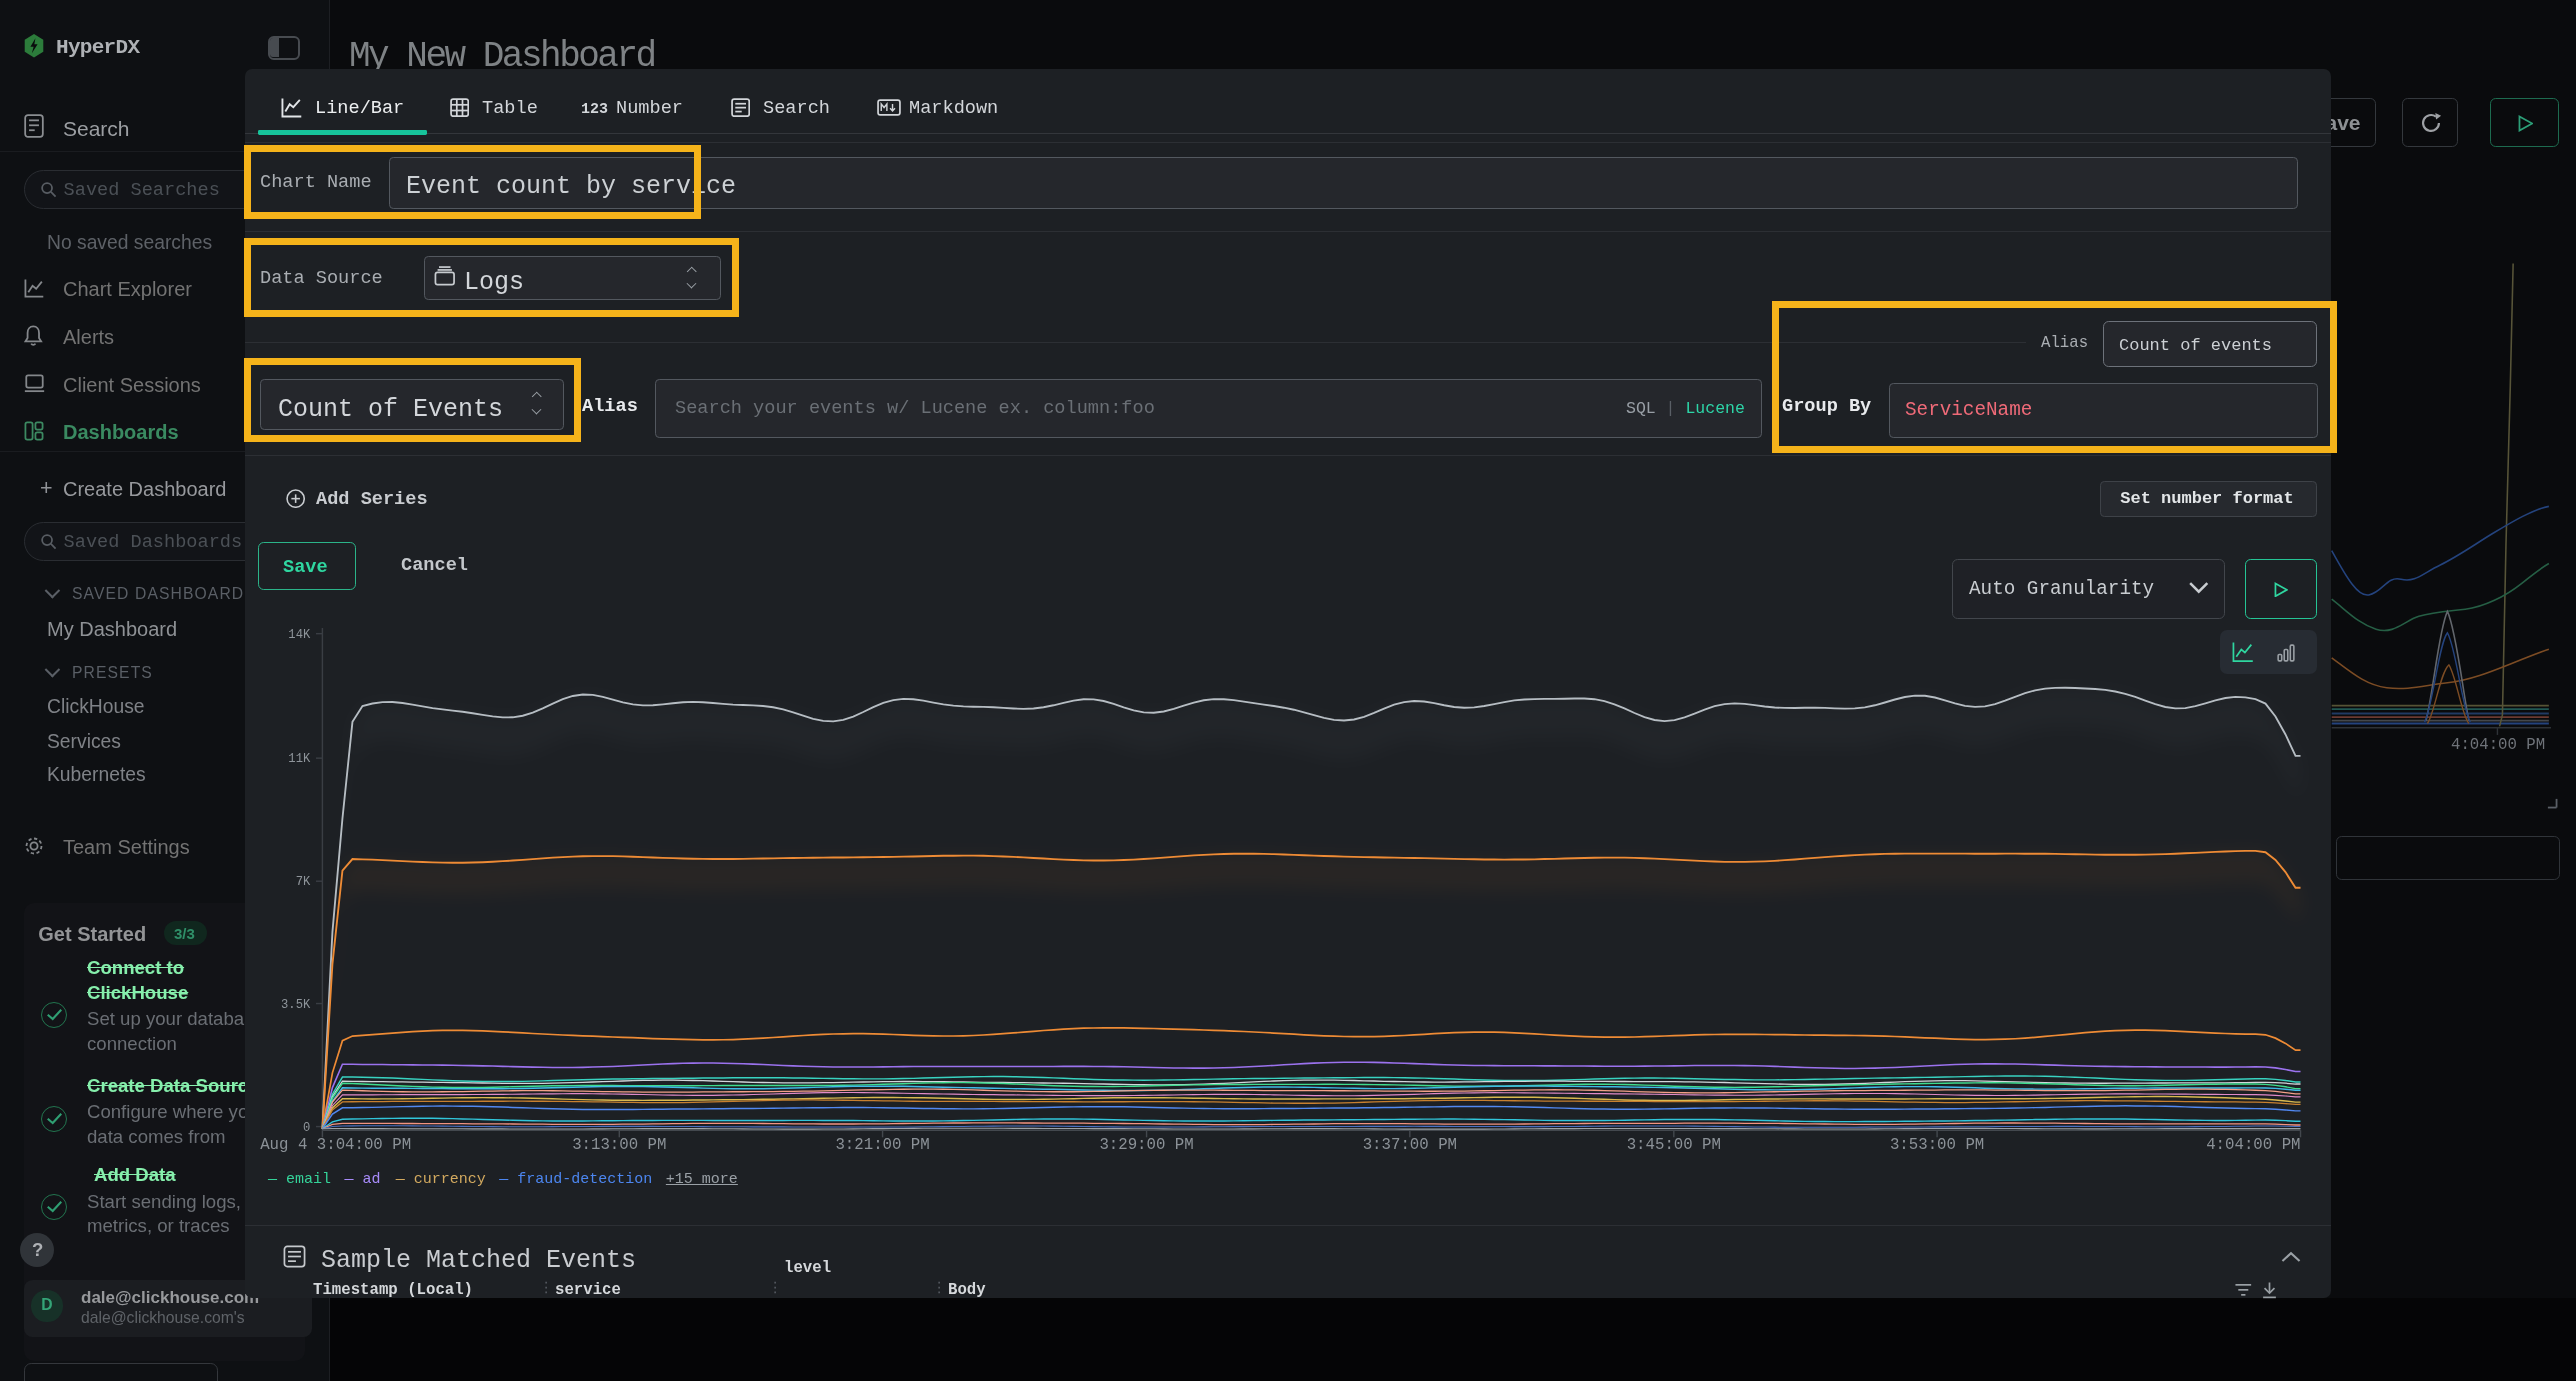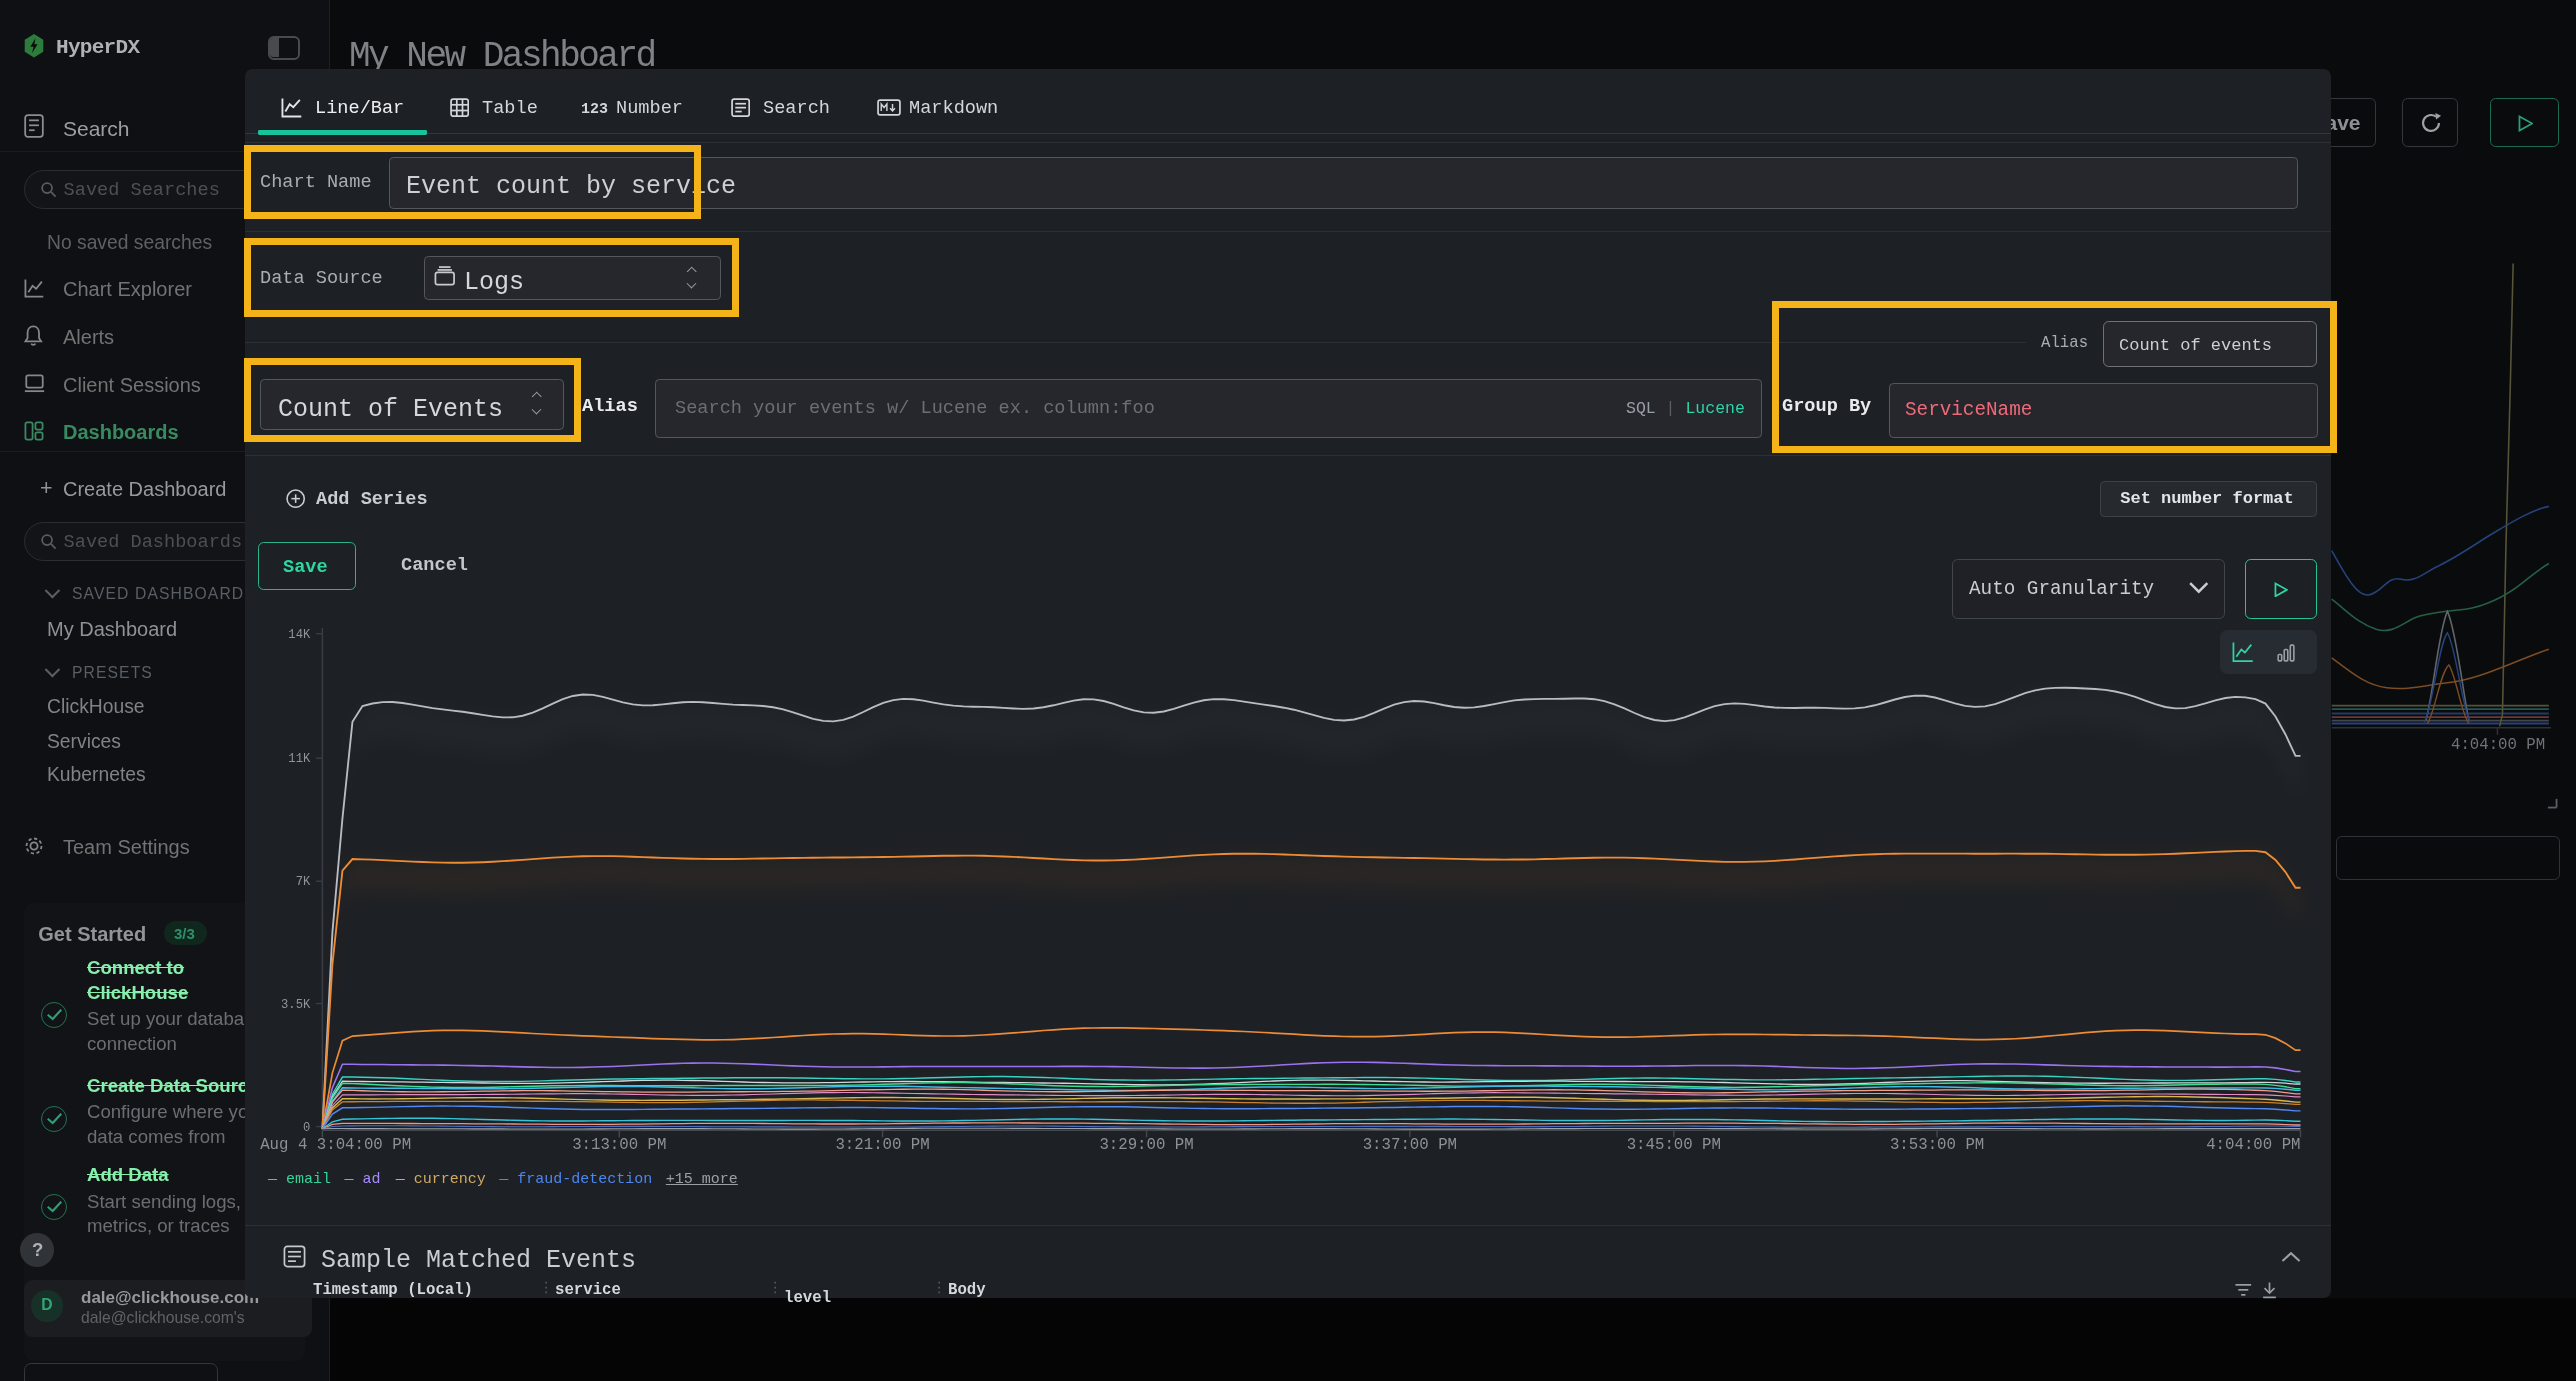--- a/index.html
+++ b/index.html
@@ -118,21 +118,21 @@
         </svg>
       </div>
       <div class="abs gtitle" style="left:63px;top:172px">Create Data Source</div>
       <div class="abs gbody" style="left:63px;top:198px">Configure where your</div>
       <div class="abs gbody" style="left:63px;top:223px">data comes from</div>
       <div class="ckc" style="left:16.5px;top:291px">
         <svg width="15.7" height="11.4" viewBox="0 0 22 16">
           <polyline points="1,8 8,14 20,1" fill="none" stroke="#2f9e72" stroke-width="3"></polyline>
         </svg>
       </div>
-      <div class="abs gtitle" style="left:63px;top:261px">Add Data</div>
+      <div class="abs gtitle" style="left:70px;top:261px">Add Data</div>
       <div class="abs gbody" style="left:63px;top:288px">Start sending logs,</div>
       <div class="abs gbody" style="left:63px;top:312px">metrics, or traces</div>
     </div>
     <div class="abs" style="left:20px;top:1233px;width:34px;height:34px;border-radius:50%;background:#303439">
       <div class="abs sans" style="left:12px;top:6.4px;font-size:18.6px;font-weight:bold;color:#aeb1b5">?</div>
     </div>
     <div class="abs" style="left:24px;top:1280px;width:288px;height:57px;background:#1b1d21;border-radius:8.6px;overflow:hidden">
       <div class="abs" style="left:7.2px;top:10px;width:31.5px;height:31.5px;border-radius:50%;background:#173128">
         <div class="abs sans" style="left:10px;top:6.4px;font-size:15.7px;font-weight:bold;color:#34a477">D</div>
       </div>
@@ -344,21 +344,21 @@
       <line x1="7" y1="9.5" x2="25" y2="9.5" stroke="#c6c9cd" stroke-width="2.4"></line>
       <line x1="7" y1="16" x2="25" y2="16" stroke="#c6c9cd" stroke-width="2.4"></line>
       <line x1="7" y1="22.5" x2="18" y2="22.5" stroke="#c6c9cd" stroke-width="2.4"></line>
     </svg>
     <div class="mtext" style="left:321px;top:1246px;color:#c9ccd0">Sample Matched Events</div>
     <svg class="abs" style="left:2281px;top:1251px" width="20" height="11.4" viewBox="0 0 28 16">
       <polyline points="2,14 14,3 26,14" fill="none" stroke="#9aa0a5" stroke-width="3"></polyline>
     </svg>
     <div class="mbold" style="left:313px;top:1281px;font-size:15.7px;color:#d5d8db">Timestamp (Local)</div>
     <div class="mbold" style="left:555px;top:1281px;font-size:15.7px;color:#d5d8db">service</div>
-    <div class="mbold" style="left:784px;top:1289px;font-size:15.7px;color:#d5d8db">level</div>
+    <div class="mbold" style="left:784px;top:1259px;font-size:15.7px;color:#d5d8db">level</div>
     <div class="mbold" style="left:948px;top:1281px;font-size:15.7px;color:#d5d8db">Body</div>
     <div class="abs" style="left:539px;top:1279px;font-size:14.3px;color:#5a5f66;font-family:&quot;Liberation Sans&quot;,sans-serif">⋮</div>
     <div class="abs" style="left:768px;top:1279px;font-size:14.3px;color:#5a5f66;font-family:&quot;Liberation Sans&quot;,sans-serif">⋮</div>
     <div class="abs" style="left:932px;top:1279px;font-size:14.3px;color:#5a5f66;font-family:&quot;Liberation Sans&quot;,sans-serif">⋮</div>
     <svg class="abs" style="left:2234px;top:1282px" width="18.6" height="15.7" viewBox="0 0 26 22">
       <line x1="2" y1="4" x2="24" y2="4" stroke="#9aa0a5" stroke-width="2.4"></line>
       <line x1="6" y1="11" x2="20" y2="11" stroke="#9aa0a5" stroke-width="2.4"></line>
       <line x1="10" y1="18" x2="16" y2="18" stroke="#9aa0a5" stroke-width="2.4"></line>
     </svg>
     <svg class="abs" style="left:2261px;top:1281px" width="17" height="18.6" viewBox="0 0 24 26">

